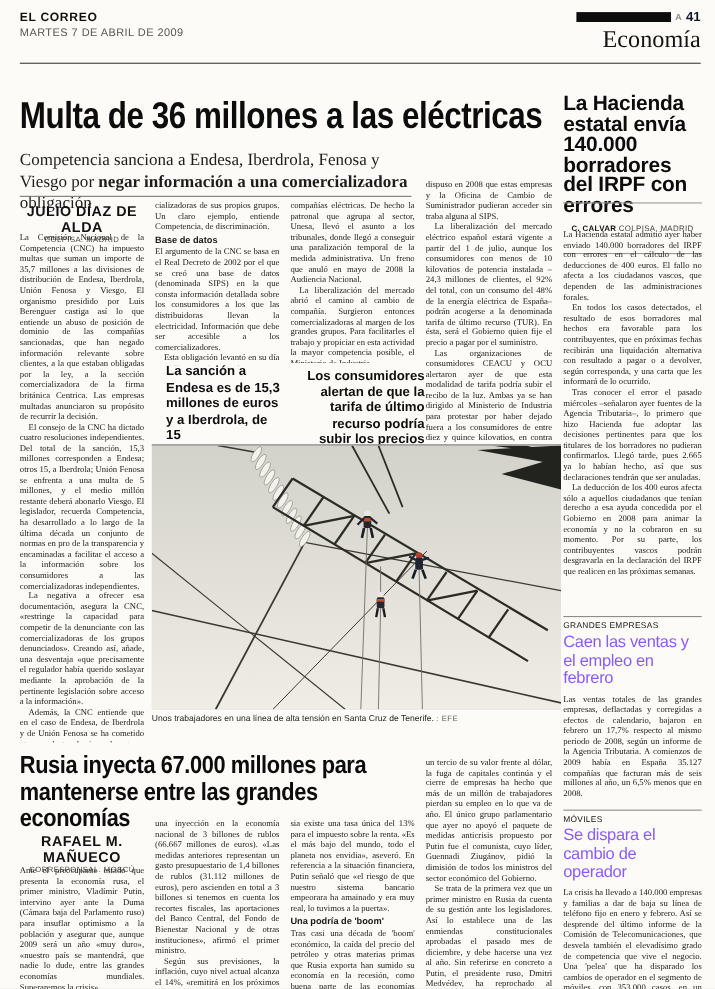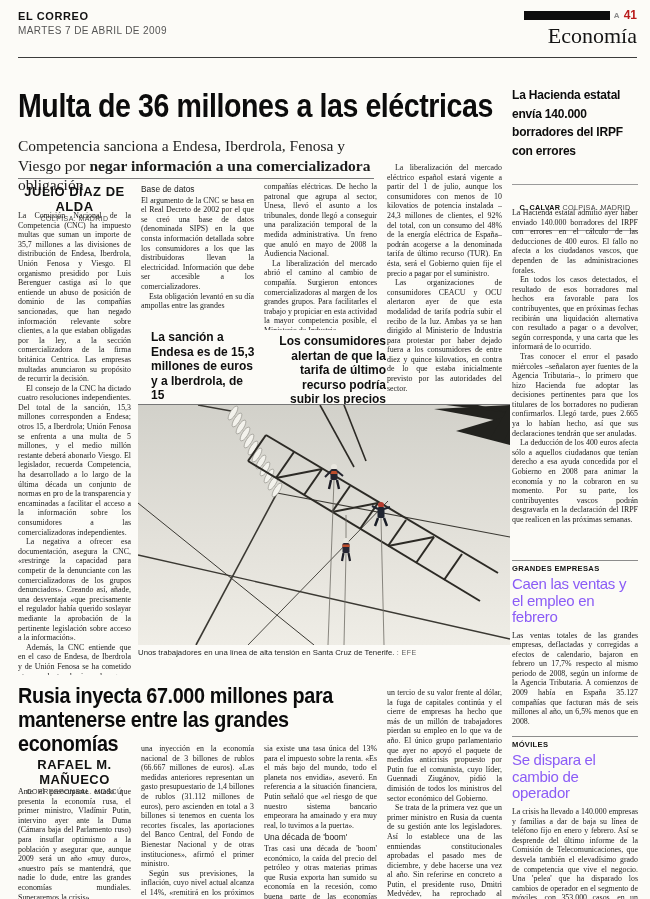--- a/index.html
+++ b/index.html
@@ -6,56 +6,56 @@
   .page{position:relative;width:650px;height:899px;margin:0 auto;background:#fcfbf7;
         font-family:"Liberation Serif",serif;color:#1b1b1b;overflow:hidden;}
   .abs{position:absolute;}
   
   .mh-paper{font-family:"Liberation Sans",sans-serif;font-weight:bold;font-size:11px;letter-spacing:.6px;color:#111;}
   .mh-date{font-family:"Liberation Sans",sans-serif;font-size:10px;letter-spacing:.4px;color:#555;margin-top:3px;}
   .mh-right{text-align:right;}
   .mh-badge{display:flex;align-items:center;justify-content:flex-end;gap:4px;}
   .mh-bar{display:inline-block;width:86px;height:9px;background:#0d0d0d;}
   .mh-ed{font-family:"Liberation Sans",sans-serif;font-weight:bold;font-size:8px;color:#8a8a8a;}
-  .mh-page{font-family:"Liberation Sans",sans-serif;font-weight:bold;font-size:12px;color:#b91c1c;}
+  .mh-page{font-family:"Liberation Sans",sans-serif;font-weight:bold;font-size:12px;color:#0f172a;}
   .mh-section{font-size:22px;color:#141414;margin-top:1px;}
   .rule{border-top:1.5px solid #3c3c3c;}
   .thinrule{border-top:1px solid #7a7a7a;}
   
   .headline-xl{font-family:"Liberation Sans",sans-serif;font-weight:bold;font-size:34px;line-height:34px;
                letter-spacing:-.5px;color:#0c0c0c;white-space:nowrap;transform:scaleX(.84);transform-origin:left top;}
   .subhead{font-size:15.5px;line-height:19.5px;color:#1d1d1d;}
   .subhead b{font-weight:bold;}
   .headline-l{font-family:"Liberation Sans",sans-serif;font-weight:bold;font-size:22.5px;line-height:24px;
               letter-spacing:-.4px;color:#0c0c0c;transform:scaleX(.88);transform-origin:left top;width:418px;}
-  .sb-headline{font-family:"Liberation Sans",sans-serif;font-weight:bold;font-size:12px;line-height:18.5px;
+  .sb-headline{font-family:"Liberation Sans",sans-serif;font-weight:bold;font-size:19px;line-height:18.5px;
                letter-spacing:-.2px;color:#0c0c0c;}
   
   .byline{text-align:center;font-family:"Liberation Sans",sans-serif;}
   .byline .name{font-weight:bold;font-size:13px;letter-spacing:.5px;color:#111;}
   .byline .agency{font-size:7px;letter-spacing:.4px;color:#454545;margin-top:1px;}
   .byline-inline{text-align:center;font-family:"Liberation Sans",sans-serif;font-size:7.2px;letter-spacing:.3px;
                  border-top:1px solid #9a9a9a;border-bottom:1px solid #9a9a9a;padding:18px 0;}
   .byline-inline .name{font-weight:bold;color:#111;}
   .byline-inline .agency{color:#454545;}
   
   .body-col{font-size:7.9px;line-height:9.6px;text-align:justify;color:#1a1a1a;overflow:hidden;}
   .body-col p{margin:0;text-indent:8px;}
   .body-col p.ni{text-indent:0;}
-  .colhead{font-family:"Liberation Sans",sans-serif;font-weight:normal;font-size:8.4px;margin:3px 0 1px;}
+  .colhead{font-family:"Liberation Sans",sans-serif;font-weight:bold;font-size:8.4px;margin:3px 0 1px;}
   .pq{font-family:"Liberation Sans",sans-serif;font-weight:bold;font-size:12px;line-height:14.5px;
       color:#0e0e0e;padding-left:10px;}
   
   .photo{border-top:1px solid #777;background:#dcdbd5;overflow:hidden;}
   .photo svg{display:block;width:100%;height:100%;}
   .caption{font-family:"Liberation Sans",sans-serif;font-size:7.8px;color:#1f1f1f;}
   .caption .credit{color:#5c5c5c;letter-spacing:.5px;font-size:7px;}
   
   .brief{border-top:1px solid #8c8c8c;padding-top:3px;margin-bottom:10px;}
-  .kicker{font-family:"Liberation Sans",sans-serif;font-weight:bold;font-size:7.6px;letter-spacing:.3px;color:#141414;}
+  .kicker{font-family:"Liberation Sans",sans-serif;font-weight:normal;font-size:7.6px;letter-spacing:.3px;color:#141414;}
   .brief-title{font-family:"Liberation Sans",sans-serif;font-weight:normal;font-size:15px;line-height:16.5px;
                letter-spacing:-.3px;color:#8b5cf6;margin:3px 0 5px;}
   .brief-body{font-size:7.9px;line-height:9.6px;text-align:justify;color:#1a1a1a;}
 </style>
 </head>
 <body>
 
 <div class="page">
 
   <div class="abs" style="left:18px;top:10px;">
@@ -83,33 +83,35 @@
   </div>
 
   <div class="abs body-col" style="left:18px;top:211px;width:113px;height:464px;">
     <p class="ni">La Comisión Nacional de la Competencia (CNC) ha impuesto multas que suman un importe de 35,7 millones a las divisiones de distribución de Endesa, Iberdrola, Unión Fenosa y Viesgo. El organismo presidido por Luis Berenguer castiga así lo que entiende un abuso de posición de dominio de las compañías sancionadas, que han negado información relevante sobre clientes, a la que estaban obligadas por la ley, a la sección comercializadora de la firma británica Centrica. Las empresas multadas anunciaron su propósito de recurrir la decisión.</p>
     <p>El consejo de la CNC ha dictado cuatro resoluciones independientes. Del total de la sanción, 15,3 millones corresponden a Endesa; otros 15, a Iberdrola; Unión Fenosa se enfrenta a una multa de 5 millones, y el medio millón restante deberá abonarlo Viesgo. El legislador, recuerda Competencia, ha desarrollado a lo largo de la última década un conjunto de normas en pro de la transparencia y encaminadas a facilitar el acceso a la información sobre los consumidores a las comercializadoras independientes.</p>
     <p>La negativa a ofrecer esa documentación, asegura la CNC, «restringe la capacidad para competir de la denunciante con las comercializadoras de los grupos denunciados». Creando así, añade, una desventaja «que precisamente el regulador había querido soslayar mediante la aprobación de la pertinente legislación sobre acceso a la información».</p>
     <p>Además, la CNC entiende que en el caso de Endesa, de Iberdrola y de Unión Fenosa se ha cometido otra conducta abusiva, al negar a Centrica la información que, en cambio, sí dieron a las comer-</p>
   </div>
 
   <div class="abs body-col" style="left:141px;top:182px;width:113px;height:150px;">
+    <p class="ni">cializadoras de sus propios grupos. Un claro ejemplo, entiende Competencia, de discriminación.</p>
     <div class="colhead">Base de datos</div>
     <p class="ni">El argumento de la CNC se basa en el Real Decreto de 2002 por el que se creó una base de datos (denominada SIPS) en la que consta información detallada sobre los consumidores a los que las distribuidoras llevan la electricidad. Información que debe ser accesible a los comercializadores.</p>
     <p>Esta obligación levantó en su día ampollas entre las grandes</p>
   </div>
   <div class="abs pq" style="left:141px;top:330px;width:105px;">La sanción a Endesa es de 15,3 millones de euros y a Iberdrola, de 15</div>
 
   <div class="abs body-col" style="left:264px;top:182px;width:113px;height:148px;">
     <p class="ni">compañías eléctricas. De hecho la patronal que agrupa al sector, Unesa, llevó el asunto a los tribunales, donde llegó a conseguir una paralización temporal de la medida administrativa. Un freno que anuló en mayo de 2008 la Audiencia Nacional.</p>
     <p>La liberalización del mercado abrió el camino al cambio de compañía. Surgieron entonces comercializadoras al margen de los grandes grupos. Para facilitarles el trabajo y propiciar en esta actividad la mayor competencia posible, el Ministerio de Industria</p>
   </div>
   <div class="abs pq" style="left:264px;top:334px;width:112px;text-align:right;">Los consumidores alertan de que la tarifa de último recurso podría subir los precios</div>
 
   <div class="abs body-col" style="left:387px;top:163px;width:115px;height:240px;">
+    <p class="ni">dispuso en 2008 que estas empresas y la Oficina de Cambio de Suministrador pudieran acceder sin traba alguna al SIPS.</p>
     <p>La liberalización del mercado eléctrico español estará vigente a partir del 1 de julio, aunque los consumidores con menos de 10 kilovatios de potencia instalada –24,3 millones de clientes, el 92% del total, con un consumo del 48% de la energía eléctrica de España– podrán acogerse a la denominada tarifa de último recurso (TUR). En ésta, será el Gobierno quien fije el precio a pagar por el suministro.</p>
     <p>Las organizaciones de consumidores CEACU y OCU alertaron ayer de que esta modalidad de tarifa podría subir el recibo de la luz. Ambas ya se han dirigido al Ministerio de Industria para protestar por haber dejado fuera a los consumidores de entre diez y quince kilovatios, en contra de lo que estaba inicialmente previsto por las autoridades del sector.</p>
   </div>
 
   <div class="abs photo" style="left:138px;top:404px;width:372px;height:240px;">
     <svg viewBox="0 0 372 240">
       <defs>
         <linearGradient id="sky" x1="0" y1="0" x2="0" y2="1">
           <stop offset="0" stop-color="#d2d1ca"></stop>
           <stop offset="0.6" stop-color="#e4e2db"></stop>
@@ -209,21 +211,21 @@
   <div class="abs body-col" style="left:18px;top:787px;width:113px;height:112px;">
     <p class="ni">Ante el preocupante estado que presenta la economía rusa, el primer ministro, Vladímir Putin, intervino ayer ante la Duma (Cámara baja del Parlamento ruso) para insuflar optimismo a la población y asegurar que, aunque 2009 será un año «muy duro», «nuestro país se mantendrá, que nadie lo dude, entre las grandes economías mundiales. Superaremos la crisis».</p>
 
   </div>
   <div class="abs body-col" style="left:141px;top:744px;width:113px;height:155px;">
     <p class="ni">una inyección en la economía nacional de 3 billones de rublos (66.667 millones de euros). «Las medidas anteriores representan un gasto presupuestario de 1,4 billones de rublos (31.112 millones de euros), pero ascienden en total a 3 billones si tenemos en cuenta los recortes fiscales, las aportaciones del Banco Central, del Fondo de Bienestar Nacional y de otras instituciones», afirmó el primer ministro.</p>
     <p>Según sus previsiones, la inflación, cuyo nivel actual alcanza el 14%, «remitirá en los próximos meses». Putin se mostró contrario a elevar la presión fiscal. En Ru-</p>
   </div>
   <div class="abs body-col" style="left:264px;top:744px;width:113px;height:155px;">
     <p class="ni">sia existe una tasa única del 13% para el impuesto sobre la renta. «Es el más bajo del mundo, todo el planeta nos envidia», aseveró. En referencia a la situación financiera, Putin señaló que «el riesgo de que nuestro sistema bancario empeorara ha amainado y era muy real, lo tuvimos a la puerta».</p>
-    <div class="colhead">Una década de 'boom'</div>
+    <div class="colhead">Una podría de 'boom'</div>
     <p class="ni">Tras casi una década de 'boom' económico, la caída del precio del petróleo y otras materias primas que Rusia exporta han sumido su economía en la recesión, como buena parte de las economías occidentales. El rublo ha perdido más de</p>
   </div>
   <div class="abs body-col" style="left:387px;top:688px;width:115px;height:211px;">
     <p class="ni">un tercio de su valor frente al dólar, la fuga de capitales continúa y el cierre de empresas ha hecho que más de un millón de trabajadores pierdan su empleo en lo que va de año. El único grupo parlamentario que ayer no apoyó el paquete de medidas anticrisis propuesto por Putin fue el comunista, cuyo líder, Guennadi Ziugánov, pidió la dimisión de todos los ministros del sector económico del Gobierno.</p>
     <p>Se trata de la primera vez que un primer ministro en Rusia da cuenta de su gestión ante los legisladores. Así lo establece una de las enmiendas constitucionales aprobadas el pasado mes de diciembre, y debe hacerse una vez al año. Sin referirse en concreto a Putin, el presidente ruso, Dmitri Medvédev, ha reprochado al Ejecutivo su lentitud a la hora de reaccionar ante la crisis.</p>
   </div>
 
   <div class="abs sb-headline" style="left:512px;top:86px;width:126px;">La Hacienda estatal envía 140.000 borradores del IRPF con errores</div>
 
   <div class="abs byline-inline" style="left:512px;top:184px;width:126px;"><span class="name">C. CALVAR</span> <span class="agency">COLPISA. MADRID</span></div>

